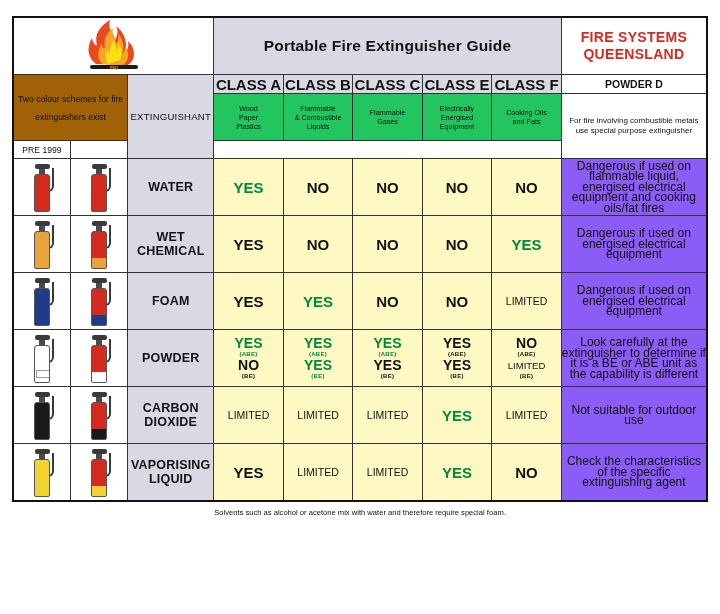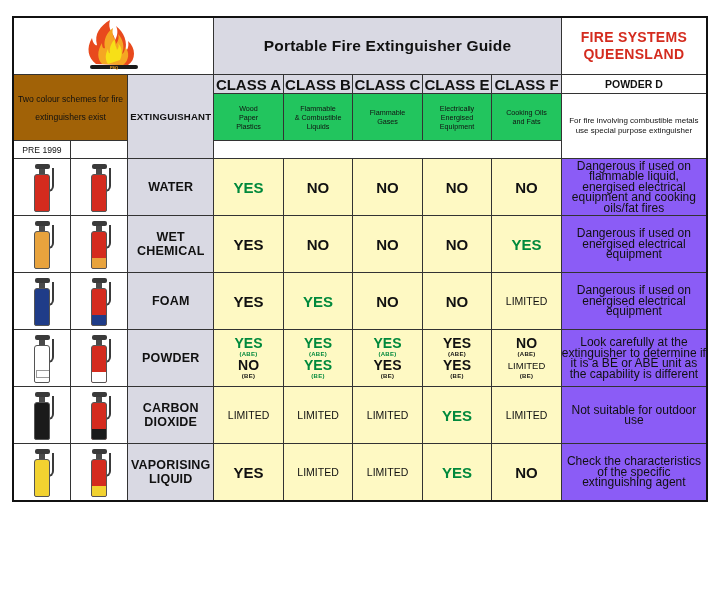--- a/index.html
+++ b/index.html
@@ -101,21 +101,21 @@
   .pre1999 {
     background: #ffffff;
     font-weight: normal;
     font-size: 8.6px;
     color: #111;
     height: 17px;
   }
   .blank-w { background: #ffffff; }
   .extinguishant-head {
     background: #d9d9e3;
-    font-weight: bold;
+    font-weight: normal;
     font-size: 9.6px;
     color: #111;
     letter-spacing: .2px;
   }
 
   
   .agent-cell {
     background: #d9d9e3;
     font-weight: bold;
     font-size: 12.5px;
@@ -505,14 +505,15 @@
           <td class="val-cell limited">LIMITED</td>
           <td class="val-cell limited">LIMITED</td>
           <td class="val-cell green">YES</td>
           <td class="val-cell">NO</td>
           <td class="note-cell">Check the characteristics of the specific extinguishing agent</td>
         </tr>
       </tbody>
   </table>
 
   <div class="footer">
+    <div>Solvents such as alcohol or acetone mix with water and therefore require special foam.</div>
   </div>
 </div>
 
 </body></html>

